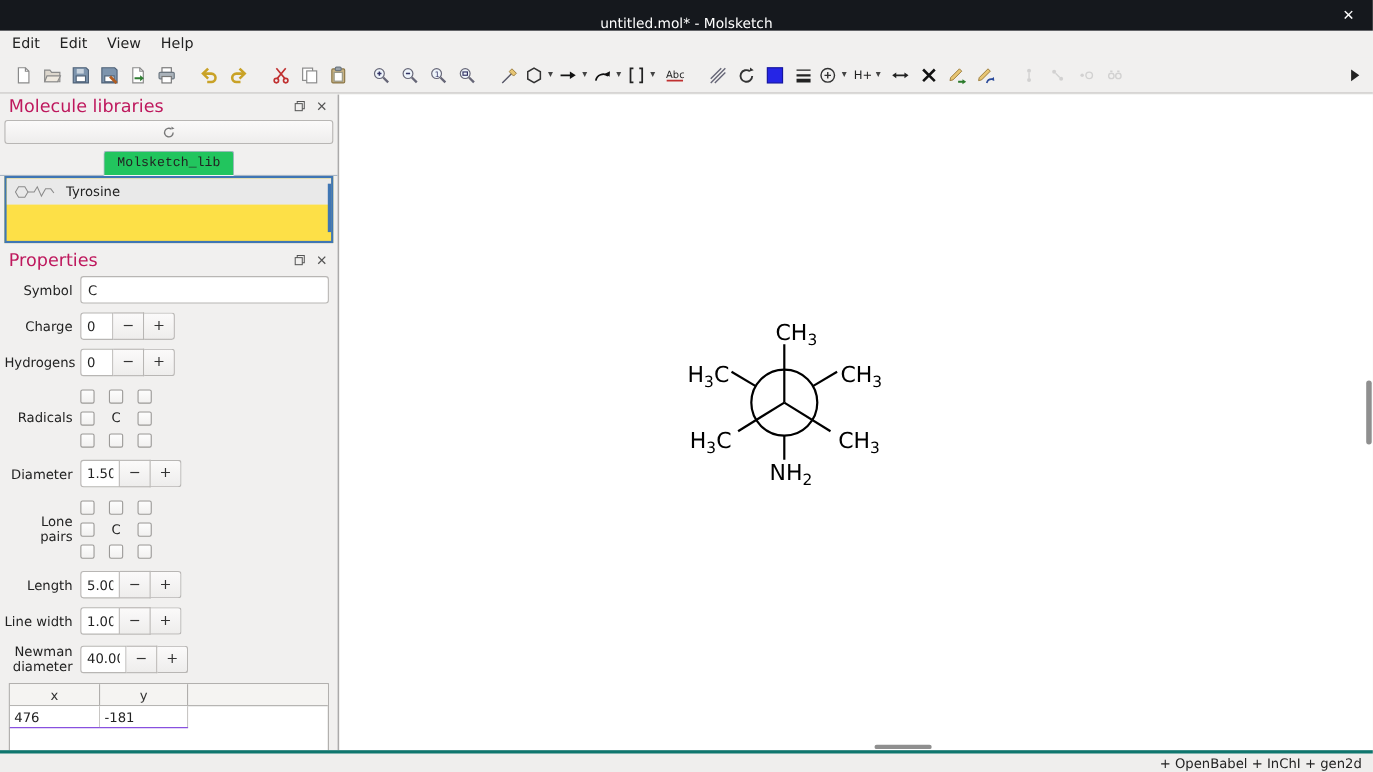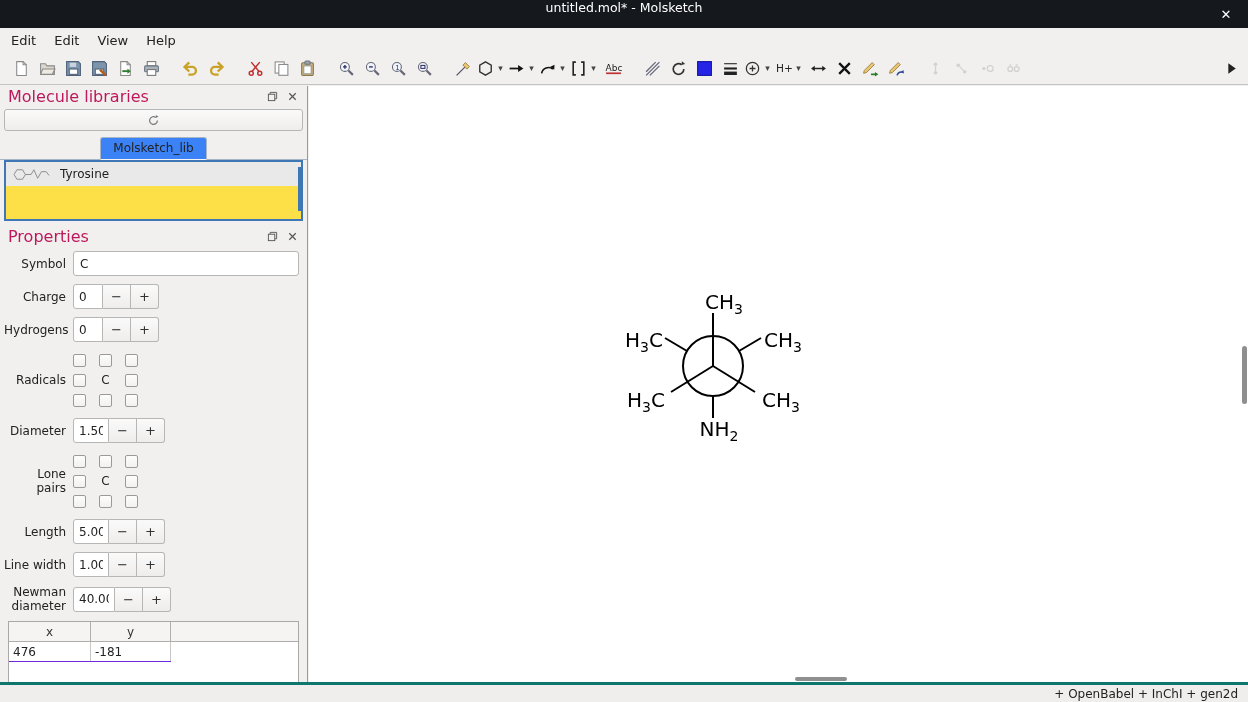--- a/index.html
+++ b/index.html
@@ -2,21 +2,21 @@
 <html><head>
 <meta charset="utf-8">
 <style>
   * { margin:0; padding:0; box-sizing:border-box; }
   html,body { width:1248px; height:702px; overflow:hidden;
     font-family:"DejaVu Sans","Liberation Sans",sans-serif; font-size:12px; color:#222;
     background:#f1f0ef; }
 
   
   #titlebar { position:absolute; left:0; top:0; width:1248px; height:28px;
-    background:#15181d; color:#fff; display:flex; align-items:flex-start; justify-content:center; }
+    background:#15181d; color:#fff; display:flex; align-items:flex-end; justify-content:center; }
   #titlebar .title { font-size:12.5px; }
   #titlebar .win-close { position:absolute; right:10px; top:0; height:28px; width:24px;
     display:flex; align-items:center; justify-content:center; color:#fff; font-size:13px; cursor:default; }
 
   
   #menubar { position:absolute; left:0; top:28px; width:1248px; height:24px;
     background:#f1f0ef; display:flex; align-items:center; padding-left:2px; }
   .menu-item { padding:3px 9px; font-size:13px; }
 
   
@@ -42,22 +42,22 @@
   .ph-btn svg { width:11px; height:11px; }
 
   .lib-refresh { margin:2px 4px 4px; height:22px; border:1px solid #b8b6b4; border-radius:3px;
     background:linear-gradient(#fbfafa,#eeedec); display:flex; align-items:center; justify-content:center; }
   .lib-refresh svg { width:13px; height:13px; }
 
   .tabbar { position:relative; height:25px; display:flex; justify-content:center; align-items:flex-end; }
   .tabbar::after { content:""; position:absolute; left:0; right:0; bottom:0; height:0;
     border-bottom:1px solid #a8b6c6; }
   .tab { position:relative; z-index:1; font-size:12px; padding:3px 12px 4px;
-    background:#3b82f6; border:1px solid #a8b6c6; border-bottom:1px solid #f6f5f4;
-    border-radius:3px 3px 0 0; }
+    background:#22c55e; border:1px solid #a8b6c6; border-bottom:1px solid #f6f5f4;
+    border-radius:3px 3px 0 0;font-family:Liberation Mono, monospace; }
 
   .lib-list { margin:0 4px; height:61px; background:#fde047; border:2px solid #3f76b4;
     position:relative; overflow:hidden; }
   .lib-item { height:24px; background:#e9e9e9; display:flex; align-items:center; gap:6px; padding:0 4px; }
   .lib-item svg { width:44px; height:17px; }
   .lib-item .lib-label { font-size:12px; }
   .lib-scroll { position:absolute; right:0; top:5px; width:3px; height:44px; background:#3f76b4; }
 
   .props-header { margin-top:5px; }
 

